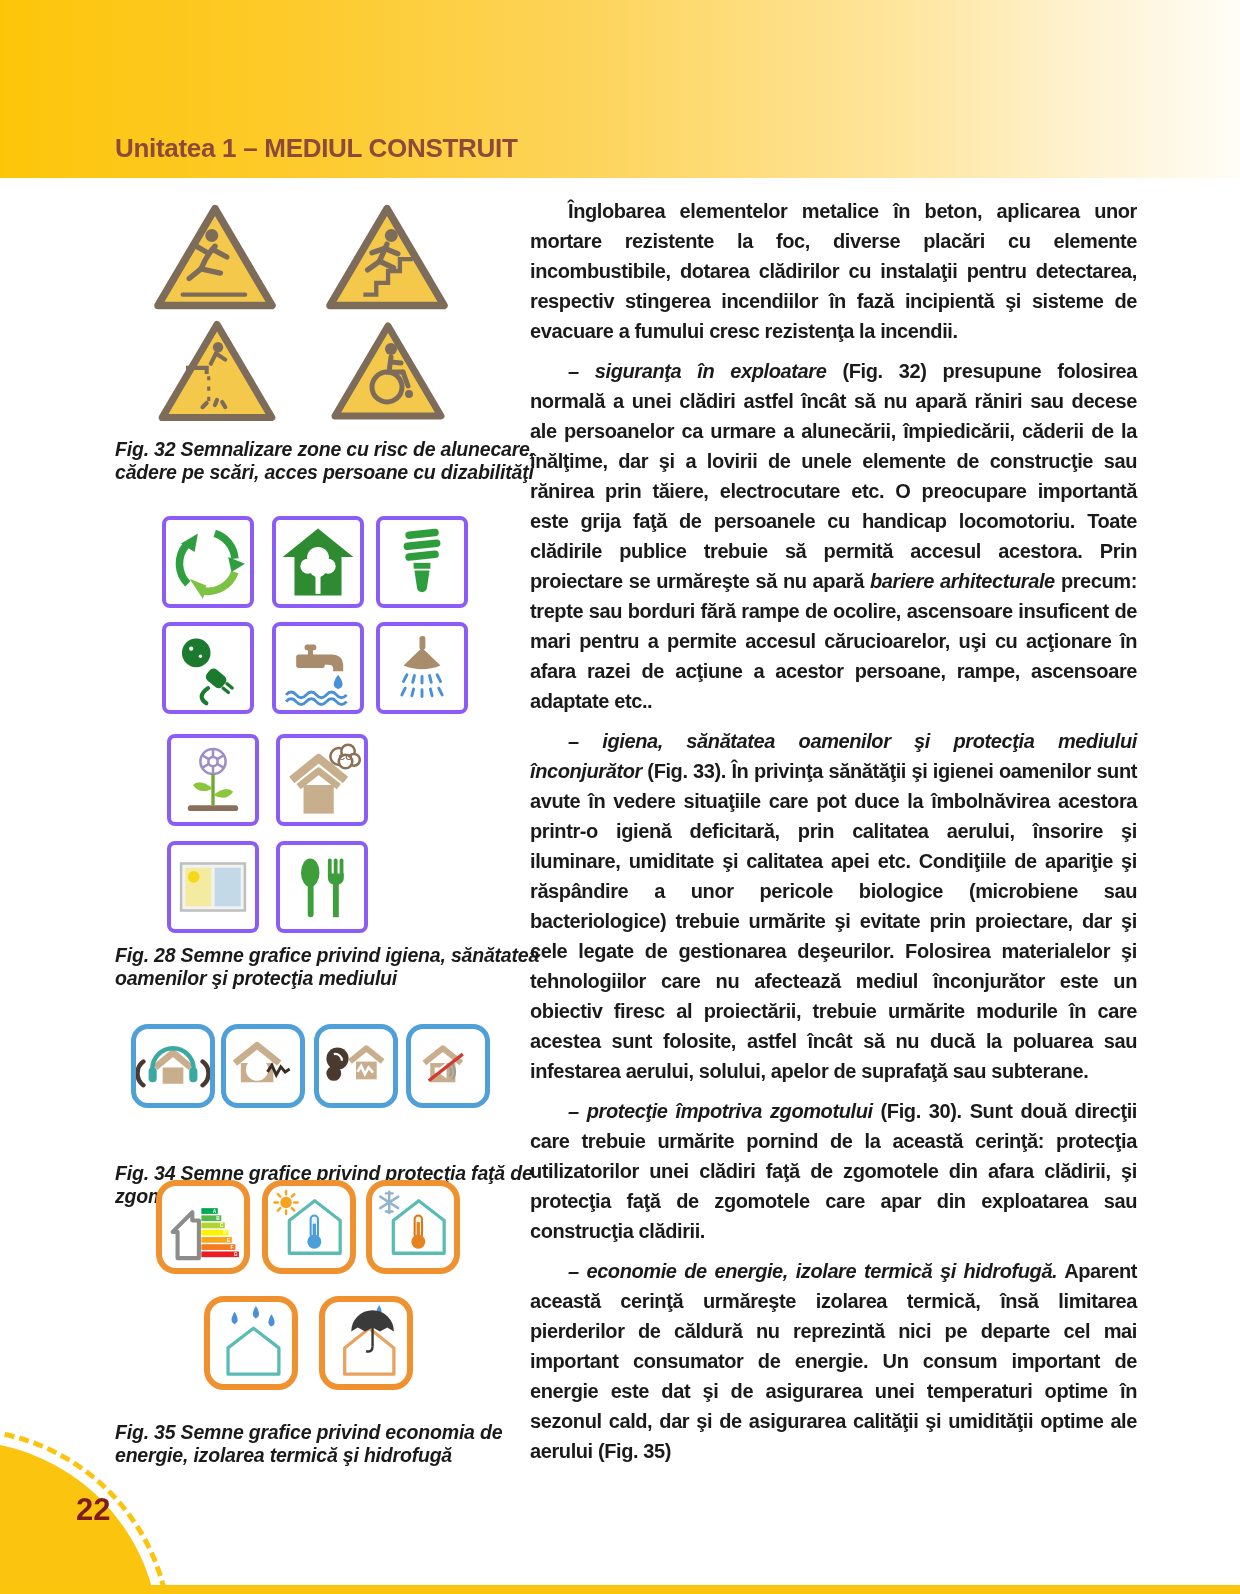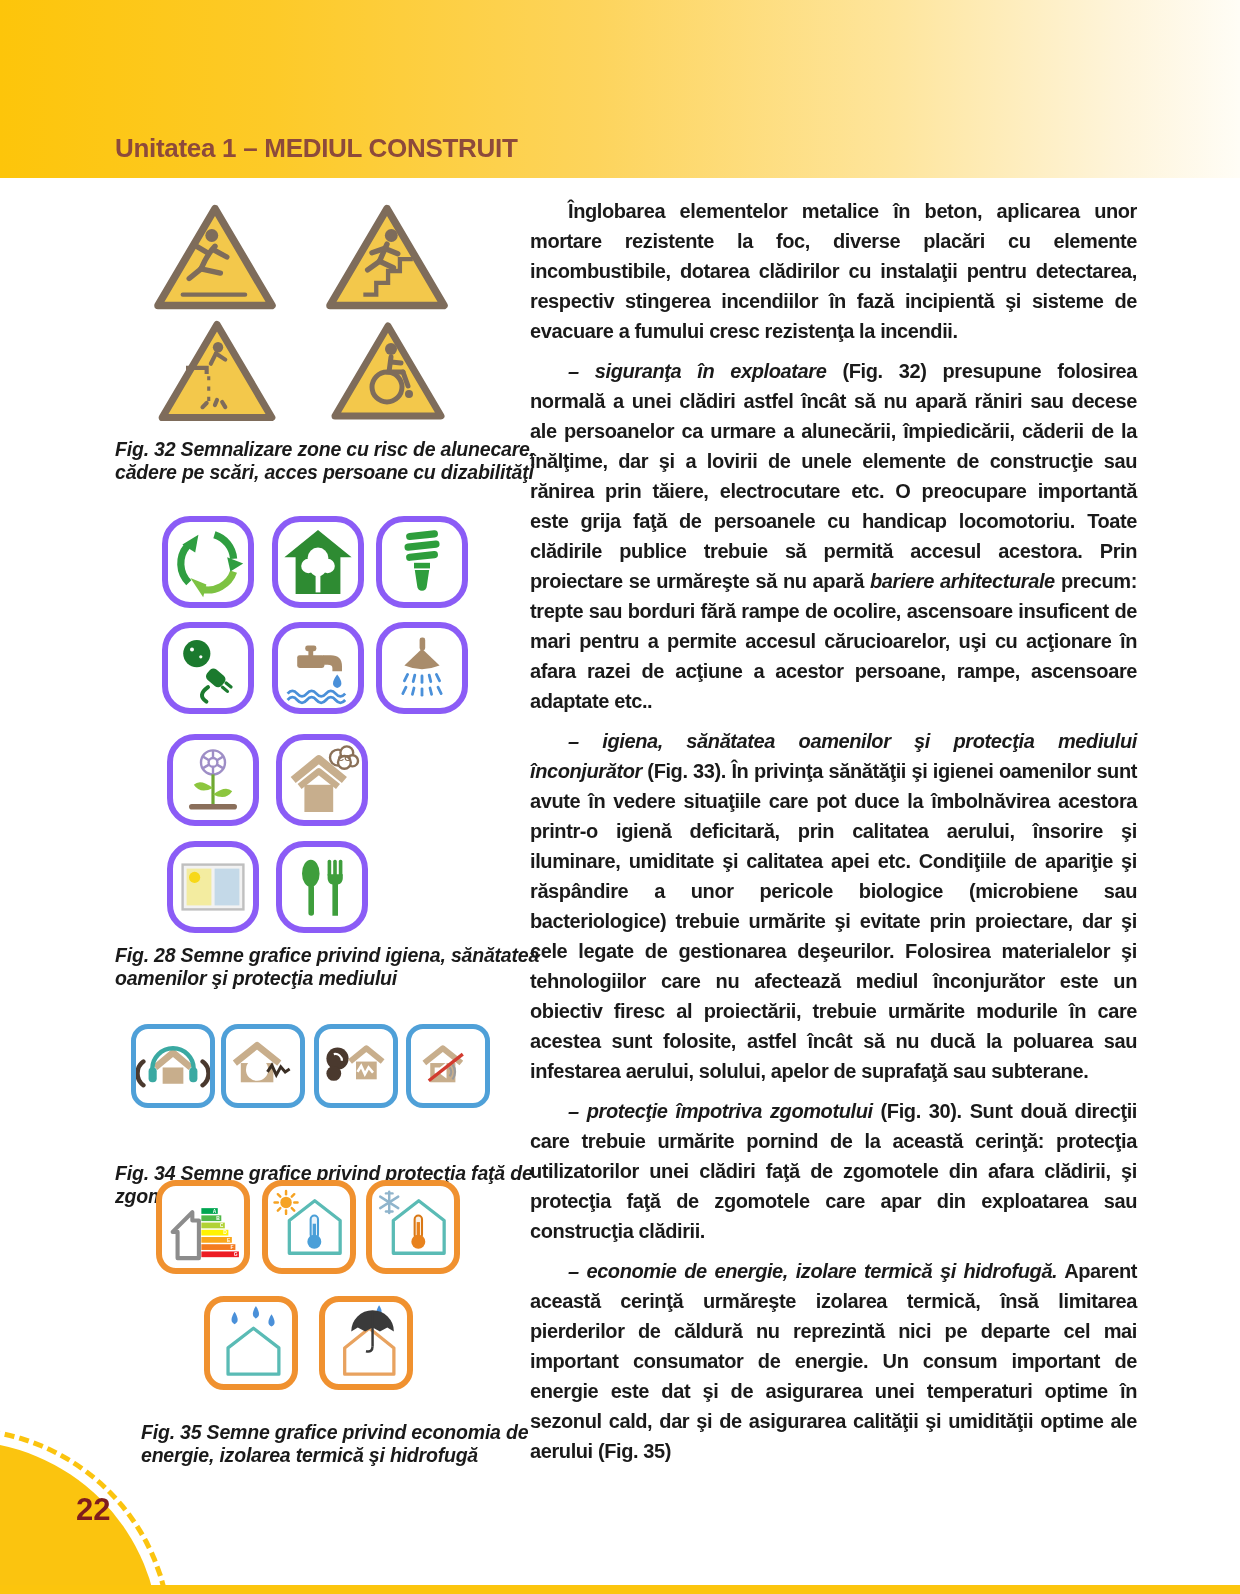--- a/index.html
+++ b/index.html
@@ -13,21 +13,21 @@
         line-height:30px;font-weight:bold;letter-spacing:-0.4px;text-align:justify;}
   .para{margin:0 0 10px 0;text-indent:38px;}
   .run-bi{font-style:italic;}
   .run-i{font-style:italic;margin-top:24px;}
   .caption{position:absolute;left:115px;width:432px;font-size:19.5px;line-height:23px;
         font-weight:bold;font-style:italic;color:#1A1A1A;letter-spacing:-0.2px;}
   .tri{position:absolute;width:130px;height:114px;}
   .tri svg{display:block;width:100%;height:100%;}
   .icon{position:absolute;background:#fff;box-sizing:border-box;}
   .icon svg{display:block;width:100%;height:100%;}
-  .g{border:6px solid #8b5cf6;border-radius:28px;width:92px;height:92px;}
+  .g{border:4px solid #8b5cf6;border-radius:8px;width:92px;height:92px;}
   .b{border:5px solid #4FA0D8;border-radius:17px;width:84px;height:84px;}
   .o{border:6px solid #F0912F;border-radius:20px;width:94px;height:94px;}
   .corner-dashed{position:absolute;left:-253px;top:1427px;width:426px;height:426px;border-radius:50%;
         border:5px dashed #FBC40F;box-sizing:border-box;}
   .corner-circle{position:absolute;left:-239px;top:1441px;width:398px;height:398px;border-radius:50%;
         background:#FBC40F;}
   .page-num{position:absolute;left:76px;top:1492px;font-size:31px;font-weight:bold;color:#7f1d1d;}
   .bottom-bar{position:absolute;left:0;bottom:0;width:1240px;height:9px;background:#FCC50D;}
 </style>
 </head>
@@ -338,21 +338,21 @@
   </div>
   <div class="icon o" style="left:319px;top:1296px;">
     <svg viewBox="0 0 100 100">
       <path d="M24 56 L54 32 L84 56 V88 H24 Z" fill="#fff" stroke="#E8A25F" stroke-width="4" stroke-linejoin="round"></path>
       <path d="M66 4 c4 6 4 10 0 12 c-4 -2 -4 -6 0 -12" fill="#4A90D9"></path>
       <path d="M32 36 A26 26 0 0 1 84 36 L76 31 L67 36 L58 31 L49 36 L40 31 Z" fill="#3A3A3A"></path>
       <line x1="58" y1="12" x2="58" y2="54" stroke="#3A3A3A" stroke-width="3"></line>
       <path d="M58 54 q0 8 -8 6" stroke="#3A3A3A" stroke-width="3" fill="none"></path>
     </svg>
   </div>
-  <figcaption class="caption" style="top:1421px;margin-left:26px;">Fig. 35 Semne grafice privind economia de energie, izolarea termică şi hidrofugă</figcaption>
+  <figcaption class="caption" style="top:1421px;">Fig. 35 Semne grafice privind economia de energie, izolarea termică şi hidrofugă</figcaption>
 
   <div class="article">
       <p class="para"><span>Înglobarea elementelor metalice în beton, aplicarea unor mortare rezistente la foc, diverse placări cu elemente incombustibile, dotarea clădirilor cu instalaţii pentru detectarea, respectiv stingerea incendiilor în fază incipientă şi sisteme de evacuare a fumului cresc rezistenţa la incendii.</span></p>
       <p class="para"><span class="run-bi">– siguranţa în exploatare</span><span> (Fig. 32) presupune folosirea normală a unei clădiri astfel încât să nu apară răniri sau decese ale persoanelor ca urmare a alunecării, împiedicării, căderii de la înălţime, dar şi a lovirii de unele elemente de construcţie sau rănirea prin tăiere, electrocutare etc. O preocupare importantă este grija faţă de persoanele cu handicap locomotoriu. Toate clădirile publice trebuie să permită accesul acestora. Prin proiectare se urmăreşte să nu apară </span><span class="run-i">bariere arhitecturale</span><span> precum: trepte sau borduri fără rampe de ocolire, ascensoare insuficent de mari pentru a permite accesul cărucioarelor, uşi cu acţionare în afara razei de acţiune a acestor persoane, rampe, ascensoare adaptate etc..</span></p>
       <p class="para"><span class="run-bi">– igiena, sănătatea oamenilor şi protecţia mediului înconjurător</span><span> (Fig. 33). În privinţa sănătăţii şi igienei oamenilor sunt avute în vedere situaţiile care pot duce la îmbolnăvirea acestora printr-o igienă deficitară, prin calitatea aerului, însorire şi iluminare, umiditate şi calitatea apei etc. Condiţiile de apariţie şi răspândire a unor pericole biologice (microbiene sau bacteriologice) trebuie urmărite şi evitate prin proiectare, dar şi cele legate de gestionarea deşeurilor. Folosirea materialelor şi tehnologiilor care nu afectează mediul înconjurător este un obiectiv firesc al proiectării, trebuie urmărite modurile în care acestea sunt folosite, astfel încât să nu ducă la poluarea sau infestarea aerului, solului, apelor de suprafaţă sau subterane.</span></p>
       <p class="para"><span class="run-bi">– protecţie împotriva zgomotului</span><span> (Fig. 30). Sunt două direcţii care trebuie urmărite pornind de la această cerinţă: protecţia utilizatorilor unei clădiri faţă de zgomotele din afara clădirii, şi protecţia faţă de zgomotele care apar din exploatarea sau construcţia clădirii.</span></p>
       <p class="para"><span class="run-bi">– economie de energie, izolare termică şi hidrofugă.</span><span> Aparent această cerinţă urmăreşte izolarea termică, însă limitarea pierderilor de căldură nu reprezintă nici pe departe cel mai important consumator de energie. Un consum important de energie este dat şi de asigurarea unei temperaturi optime în sezonul cald, dar şi de asigurarea calităţii şi umidităţii optime ale aerului (Fig. 35)</span></p>
     </div>
 
   <div class="corner-dashed"></div>

